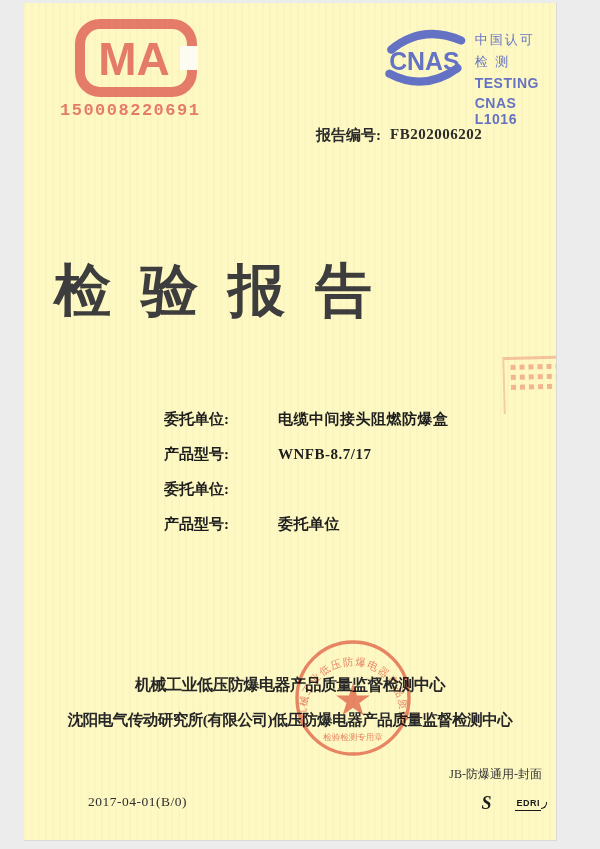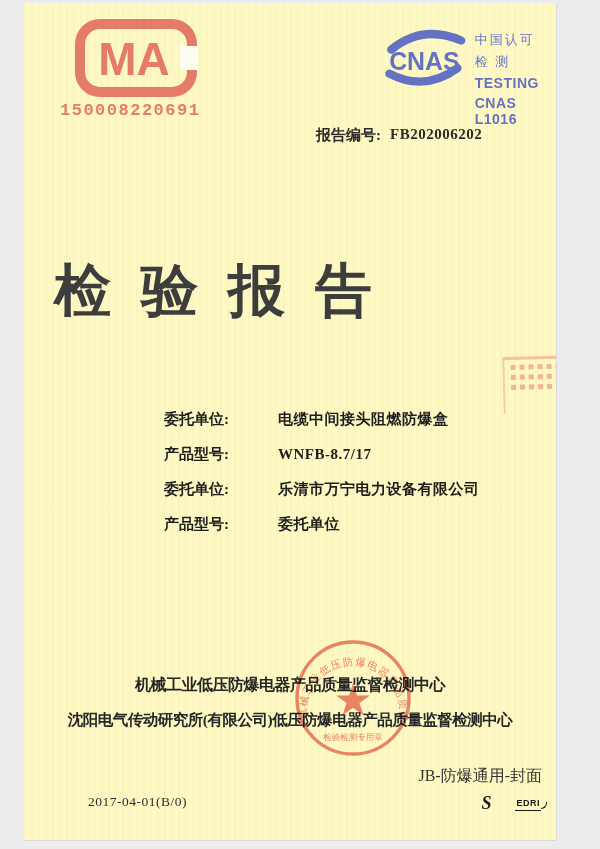--- a/index.html
+++ b/index.html
@@ -67,21 +67,21 @@
   .orgs { position:absolute; top:672px; left:0; width:100%; text-align:center;
           color:#262626; font-weight:700; }
   .orgs .org1 { font-size:16px; letter-spacing:-.5px; }
   .orgs .org2 { font-size:15.5px; margin-top:14px; letter-spacing:-.5px; }
 
   
   .round-stamp { position:absolute; left:270px; top:636px; width:120px; height:120px;
                  opacity:.66; mix-blend-mode:multiply; }
 
   
-  .footer-code { position:absolute; top:763px; right:14px; font-size:16px; color:#333; }
+  .footer-code { position:absolute; top:763px; right:14px; font-size:12px; color:#333; }
   .sedri { position:absolute; top:792px; right:9px; display:flex; align-items:flex-end; color:#1a1a1a; }
   .sedri .s { font-size:18px; font-weight:700; font-style:italic; line-height:16px;
               font-family:"Liberation Serif",serif; }
   .sedri .edri { font-size:9px; font-weight:700; letter-spacing:.5px; line-height:11px;
                  border-bottom:1.5px solid #1a1a1a; padding:0 1px 1px 1px;
                  font-family:"Liberation Sans",sans-serif;margin-left:24px; }
   .sedri .hook { width:6px; height:7px; border-right:1.5px solid #1a1a1a;
                  border-bottom:1.5px solid #1a1a1a; border-bottom-right-radius:6px;
                  margin-bottom:2px; }
   .footer-date { position:absolute; top:791px; left:64px; font-size:13.5px; color:#2e2e2e;
@@ -132,21 +132,20 @@
     <div class="field-row">
       <span class="label">委托单位:</span>
       <span class="value">电缆中间接头阻燃防爆盒</span>
     </div>
     <div class="field-row">
       <span class="label">产品型号:</span>
       <span class="value">WNFB-8.7/17</span>
     </div>
     <div class="field-row">
       <span class="label">委托单位:</span>
-      <span class="value">乐清市万宁电力设备有限公司</span>
     </div>
     <div class="field-row">
       <span class="label">产品型号:</span>
       <span class="value">委托单位</span>
     </div>
   </div>
 
   <div class="orgs">
     <div class="org1">机械工业低压防爆电器产品质量监督检测中心</div>
     <div class="org2">沈阳电气传动研究所(有限公司)低压防爆电器产品质量监督检测中心</div>

